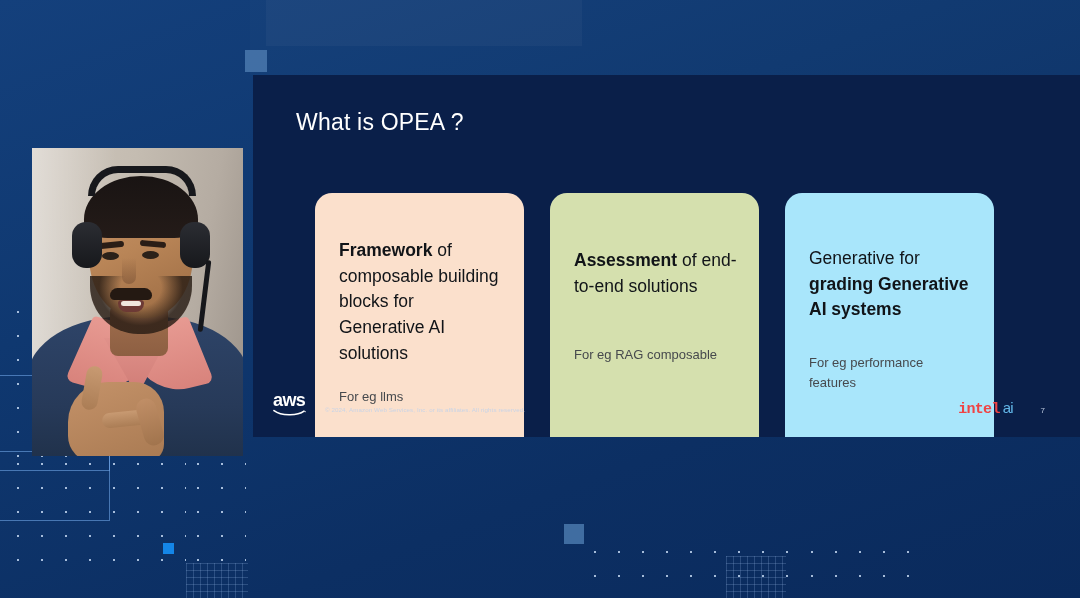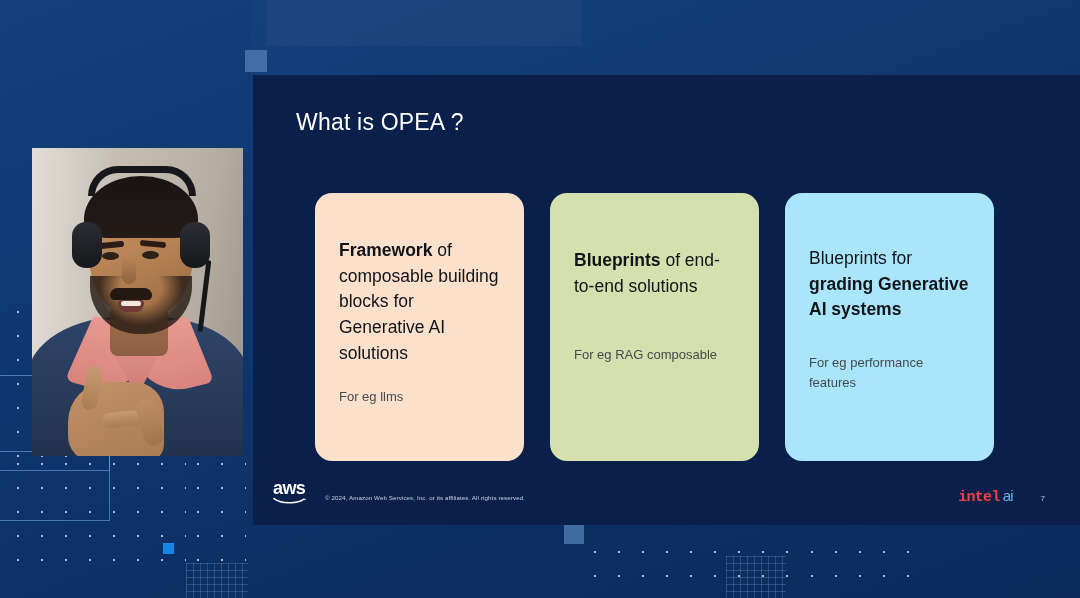--- a/index.html
+++ b/index.html
@@ -174,21 +174,21 @@
     border-radius:12px;
   }
   .cam-f1 { left:52px; bottom:46px; width:16px; height:44px; transform:rotate(10deg); }
   .cam-f2 { left:70px; bottom:30px; width:54px; height:15px; transform:rotate(-6deg); }
   .cam-thumb { left:108px; bottom:10px; width:20px; height:48px; transform:rotate(-16deg);
                background:linear-gradient(180deg,#c08e66,#a1744d); border-radius:12px; }
 
   
   #slide {
     position:absolute;
-    left:253px; top:75px; width:827px; height:450px;
+    left:253px; top:75px; width:827px; height:362px;
     background:#0a1f49;
     overflow:hidden;
   }
   #slide-title {
     position:absolute; left:43px; top:34px;
     font-size:23px; font-weight:400; color:#ffffff;
     letter-spacing:.2px;
   }
 
   .cards {
@@ -305,28 +305,28 @@
 
       <div class="card card-1" style="background:#fbe0cc;">
         <div class="headline">
           <b>Framework</b><span> of composable building blocks for Generative AI solutions</span>
         </div>
         <div class="sub">For eg llms</div>
       </div>
 
       <div class="card card-2" style="background:#d5e0ae;">
         <div class="headline">
-          <b>Blueprints</b><span> of end-to-end solutions</span>
+          <b>Assessment</b><span> of end-to-end solutions</span>
         </div>
         <div class="sub">For eg RAG composable</div>
       </div>
 
       <div class="card card-3" style="background:#a9e6fb;">
         <div class="headline">
-          <span>Blueprints for </span><b>grading Generative AI systems</b>
+          <span>Generative for </span><b>grading Generative AI systems</b>
         </div>
         <div class="sub">For eg performance features</div>
       </div>
 
     </div>
 
     <div id="aws-logo">
       <div class="aws-word">aws</div>
       <svg width="34" height="9" viewBox="0 0 34 9">
         <path d="M1 2.6 C 8 7.8, 24 8.4, 31 3.2" stroke="#ffffff" stroke-width="1.6" fill="none" stroke-linecap="round"></path>

